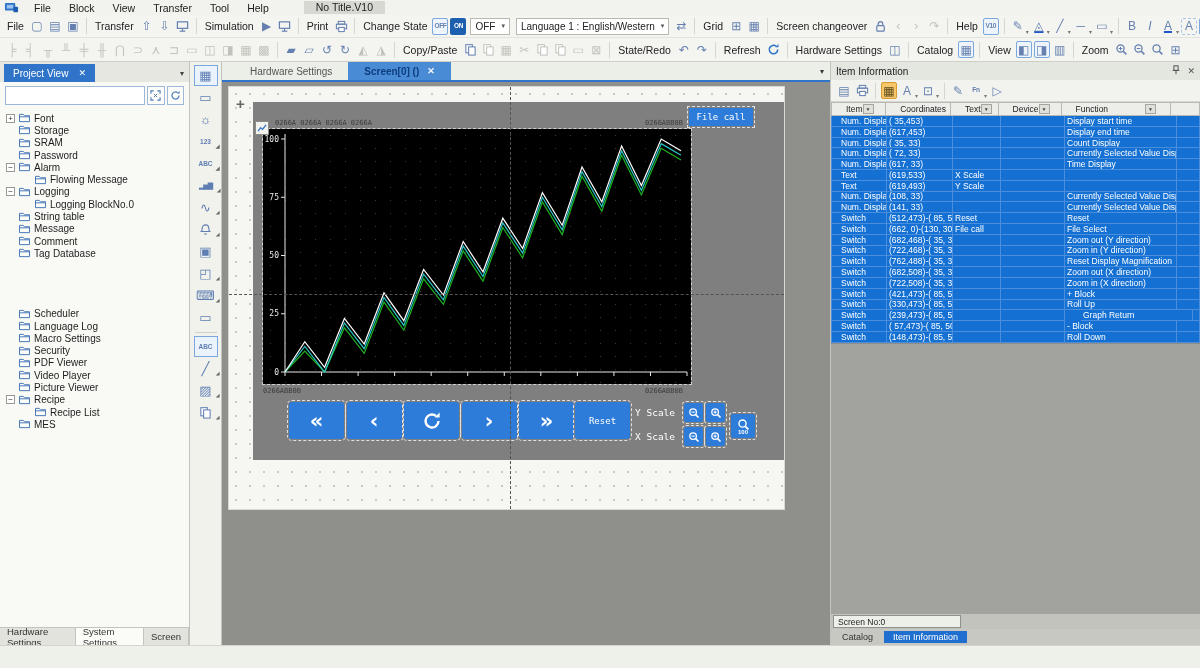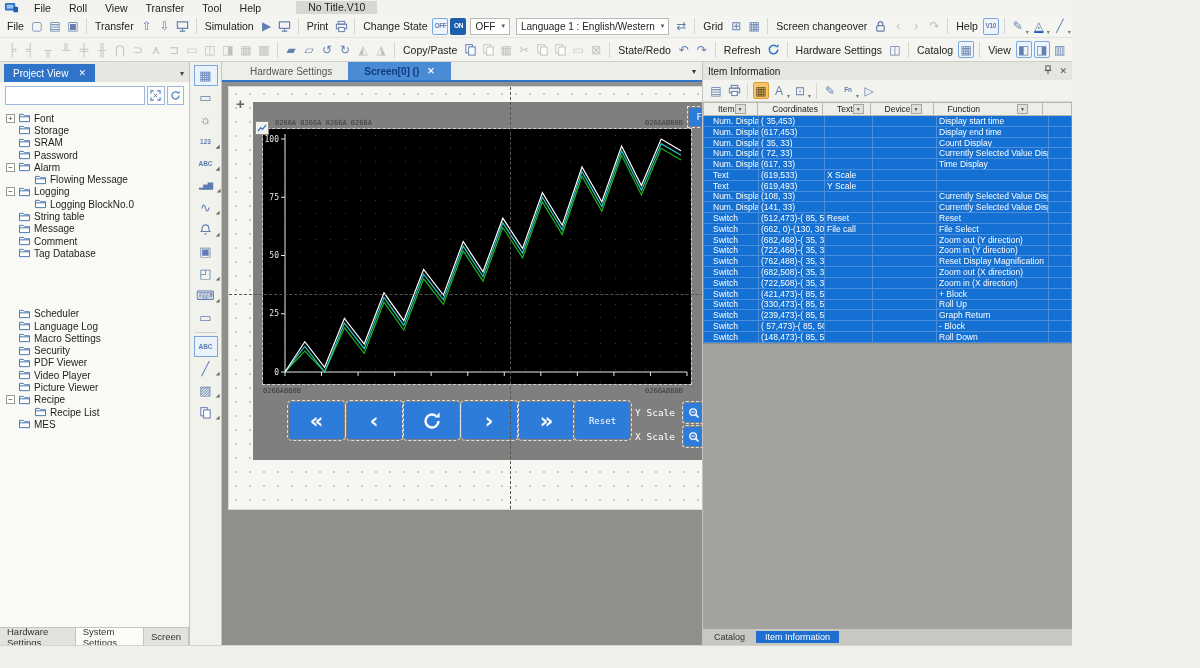--- a/index.html
+++ b/index.html
@@ -1,18 +1,18 @@
 <!DOCTYPE html>
 <html><head>
 <meta charset="utf-8">
 <style>
   *{box-sizing:border-box;margin:0;padding:0;user-select:none}
   html,body{width:1200px;height:668px;overflow:hidden}
   body{font-family:"Liberation Sans",sans-serif;font-size:11px;color:#333;background:#eef0ea}
-  .app{display:flex;flex-direction:column;width:1072px;height:668px}
+  .app{display:flex;flex-direction:column;width:1200px;height:668px}
 
   
   .menubar{height:15px;display:flex;align-items:center;background:#f2f3ee;padding:0 4px;font-size:10.5px;flex:0 0 auto}
   .logo{width:15px;height:12px;margin-right:6px;display:flex;align-items:center}
   .menu-items{display:flex}
   .menu-item{padding:0 9px;color:#222}
   .title-chip{background:#d8d8d2;padding:0 12px;margin-left:26px;height:13px;line-height:13px;color:#222}
 
   
   .toolbar{display:flex;align-items:center;background:#f4f5f0;padding:0 3px;flex:0 0 auto;white-space:nowrap;overflow:hidden}
@@ -130,21 +130,21 @@
   <div class="menubar">
     <span class="logo">
       <svg viewBox="0 0 16 12">
           <rect x="1" y="1" width="11" height="8" rx="1" fill="#2f74c9"></rect>
           <rect x="3" y="3" width="7" height="4" fill="#9cc4ee"></rect>
           <rect x="10" y="5" width="5" height="6" rx="1" fill="#1b5fae"></rect>
         </svg>
     </span>
     <span class="menu-items">
         <span class="menu-item">File</span>
-        <span class="menu-item">Roll</span>
+        <span class="menu-item">Block</span>
         <span class="menu-item">View</span>
         <span class="menu-item">Transfer</span>
         <span class="menu-item">Tool</span>
         <span class="menu-item">Help</span>
       </span>
     <span class="title-chip">No Title.V10</span>
   </div>
 
   <div class="toolbar tb1">
       <span class="tlabel">File</span>
@@ -941,41 +941,44 @@
             <div class="t-c" style="width: 48px;"></div>
             <div class="t-c" style="width: 64px;"></div>
             <div class="t-c" style="width: 112px;">Roll Up</div>
             <div class="t-c" style="flex: 1 1 0%;"></div>
           </div>
           <div class="t-row">
             <div class="t-c ind" style="width: 56px;">Switch</div>
             <div class="t-c" style="width: 66px;">(239,473)-( 85, 50)</div>
             <div class="t-c" style="width: 48px;"></div>
             <div class="t-c" style="width: 64px;"></div>
-            <div class="t-c" style="width: 112px;">Graph Return</div>
+            <div class="t-c" style="width: 112px; margin-left: 16px;">Graph Return</div>
             <div class="t-c" style="flex: 1 1 0%;"></div>
           </div>
           <div class="t-row">
             <div class="t-c ind" style="width: 56px;">Switch</div>
             <div class="t-c" style="width: 66px;">( 57,473)-( 85, 50)</div>
             <div class="t-c" style="width: 48px;"></div>
             <div class="t-c" style="width: 64px;"></div>
             <div class="t-c" style="width: 112px;">- Block</div>
             <div class="t-c" style="flex: 1 1 0%;"></div>
           </div>
           <div class="t-row">
             <div class="t-c ind" style="width: 56px;">Switch</div>
             <div class="t-c" style="width: 66px;">(148,473)-( 85, 50)</div>
             <div class="t-c" style="width: 48px;"></div>
             <div class="t-c" style="width: 64px;"></div>
             <div class="t-c" style="width: 112px;">Roll Down</div>
             <div class="t-c" style="flex: 1 1 0%;"></div>
           </div>
         </div>
       <div class="rp-fill"></div>
+      <div class="snrow">
+        <span class="sn-box">Screen No:0</span>
+      </div>
       <div class="rp-tabs">
           <span class="rp-tab">Catalog</span>
           <span class="rp-tab active">Item Information</span>
         </div>
     </div>
 
   </div>
 
   <div class="statusbar"></div>
 </div>

